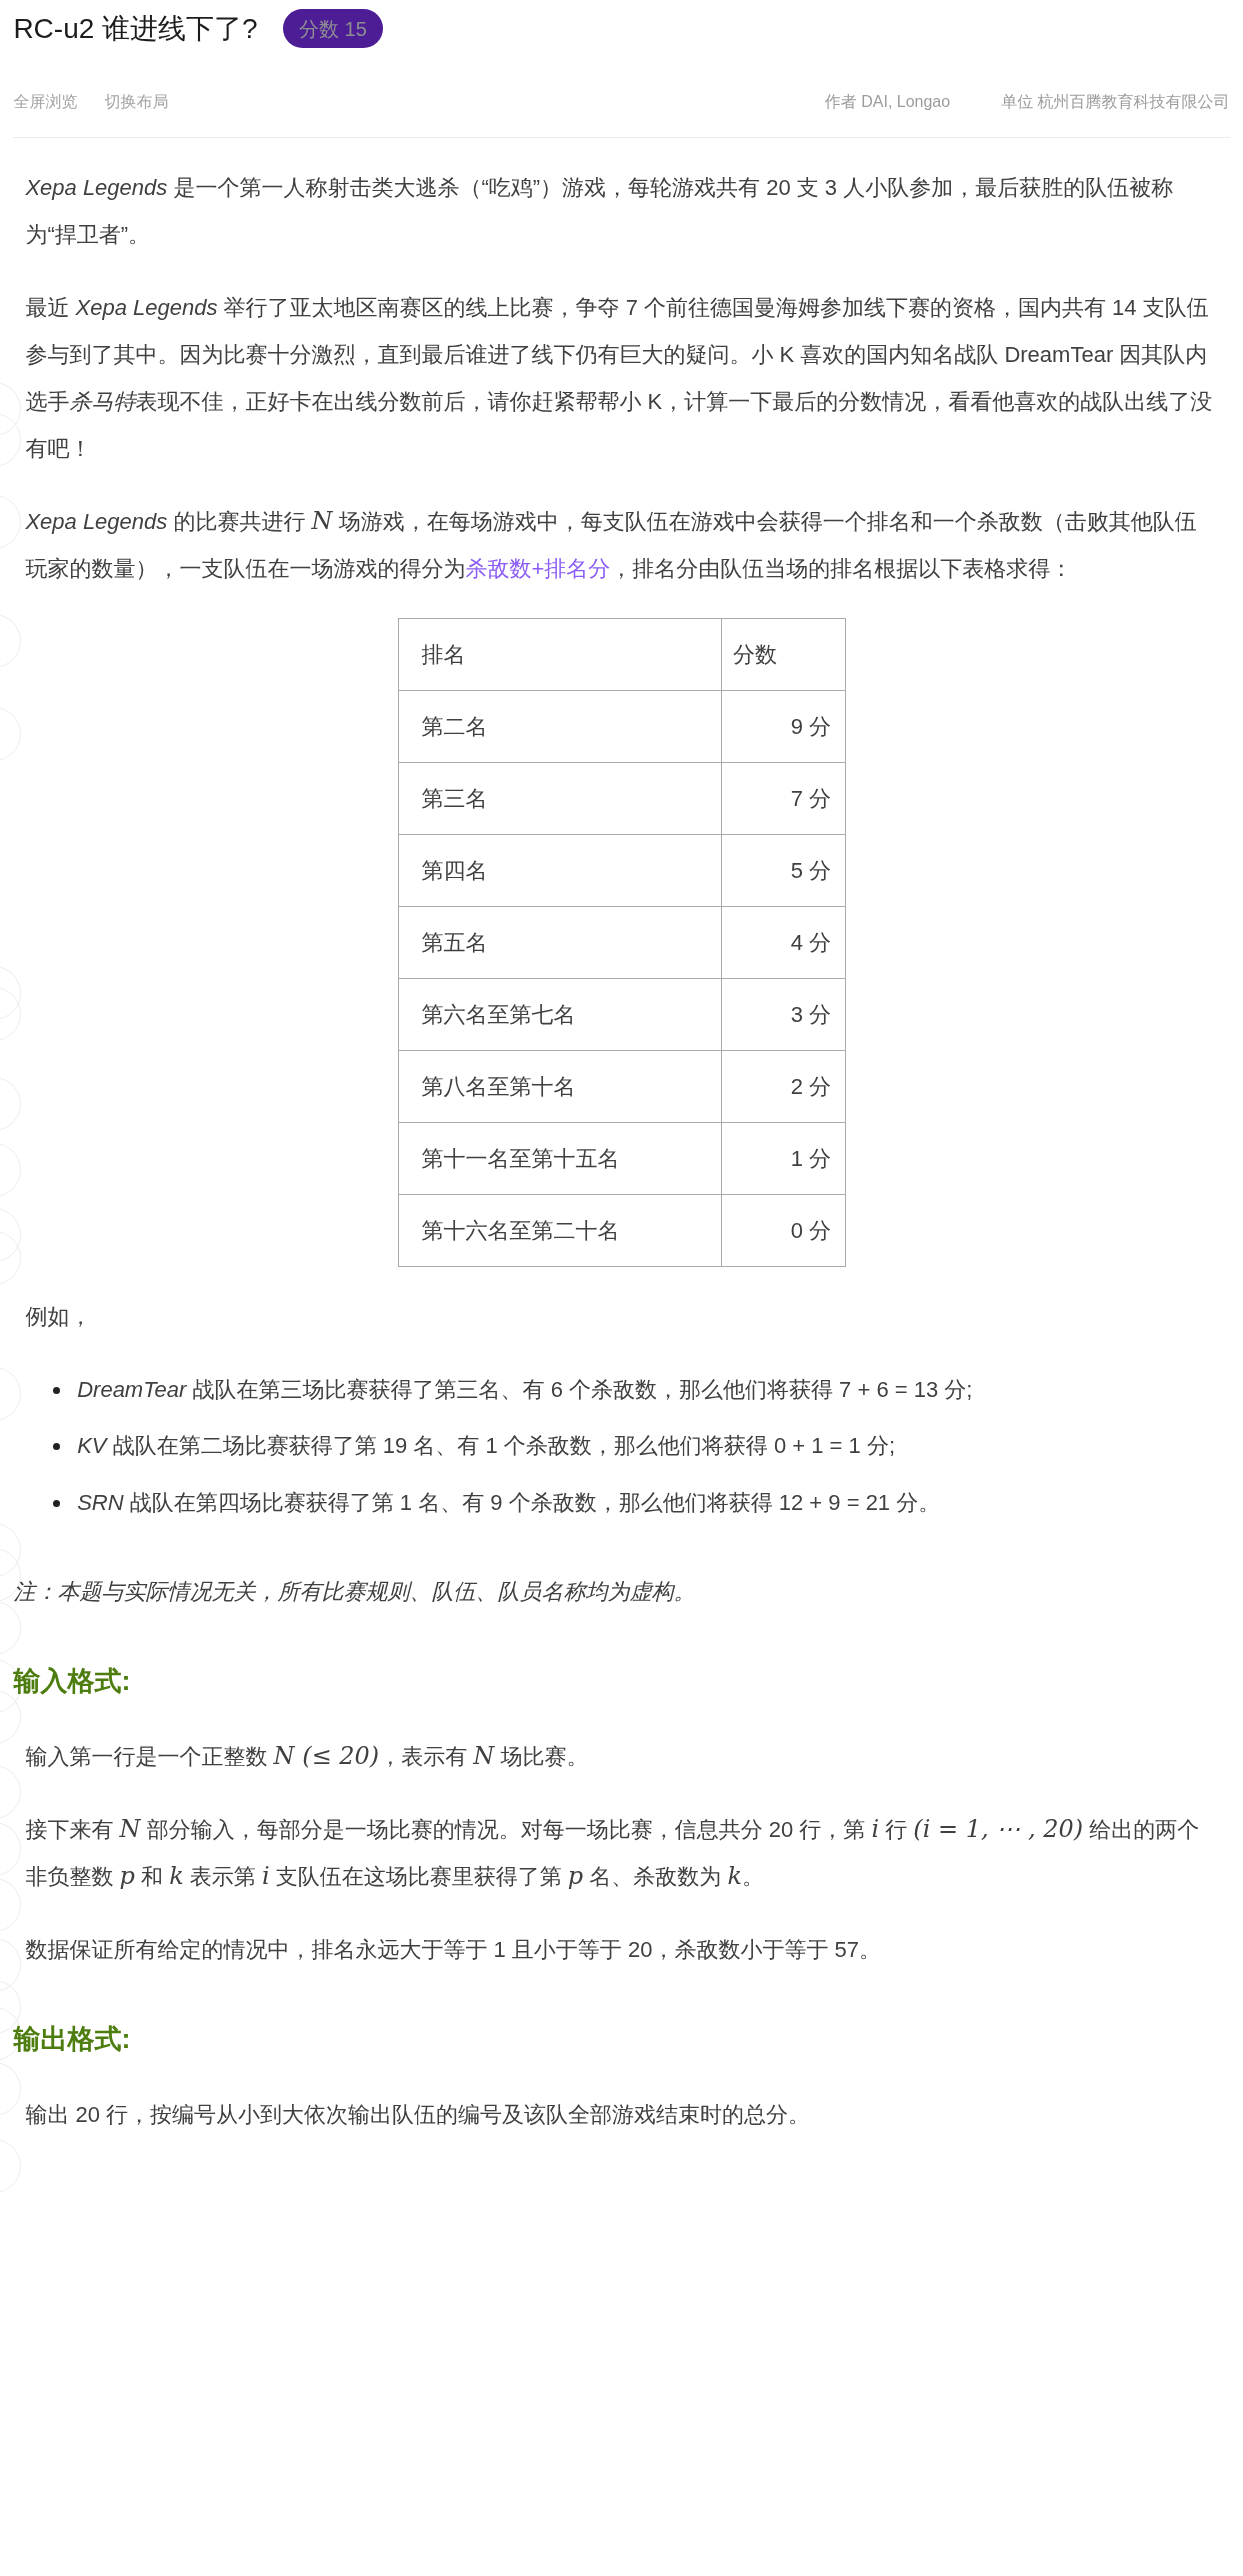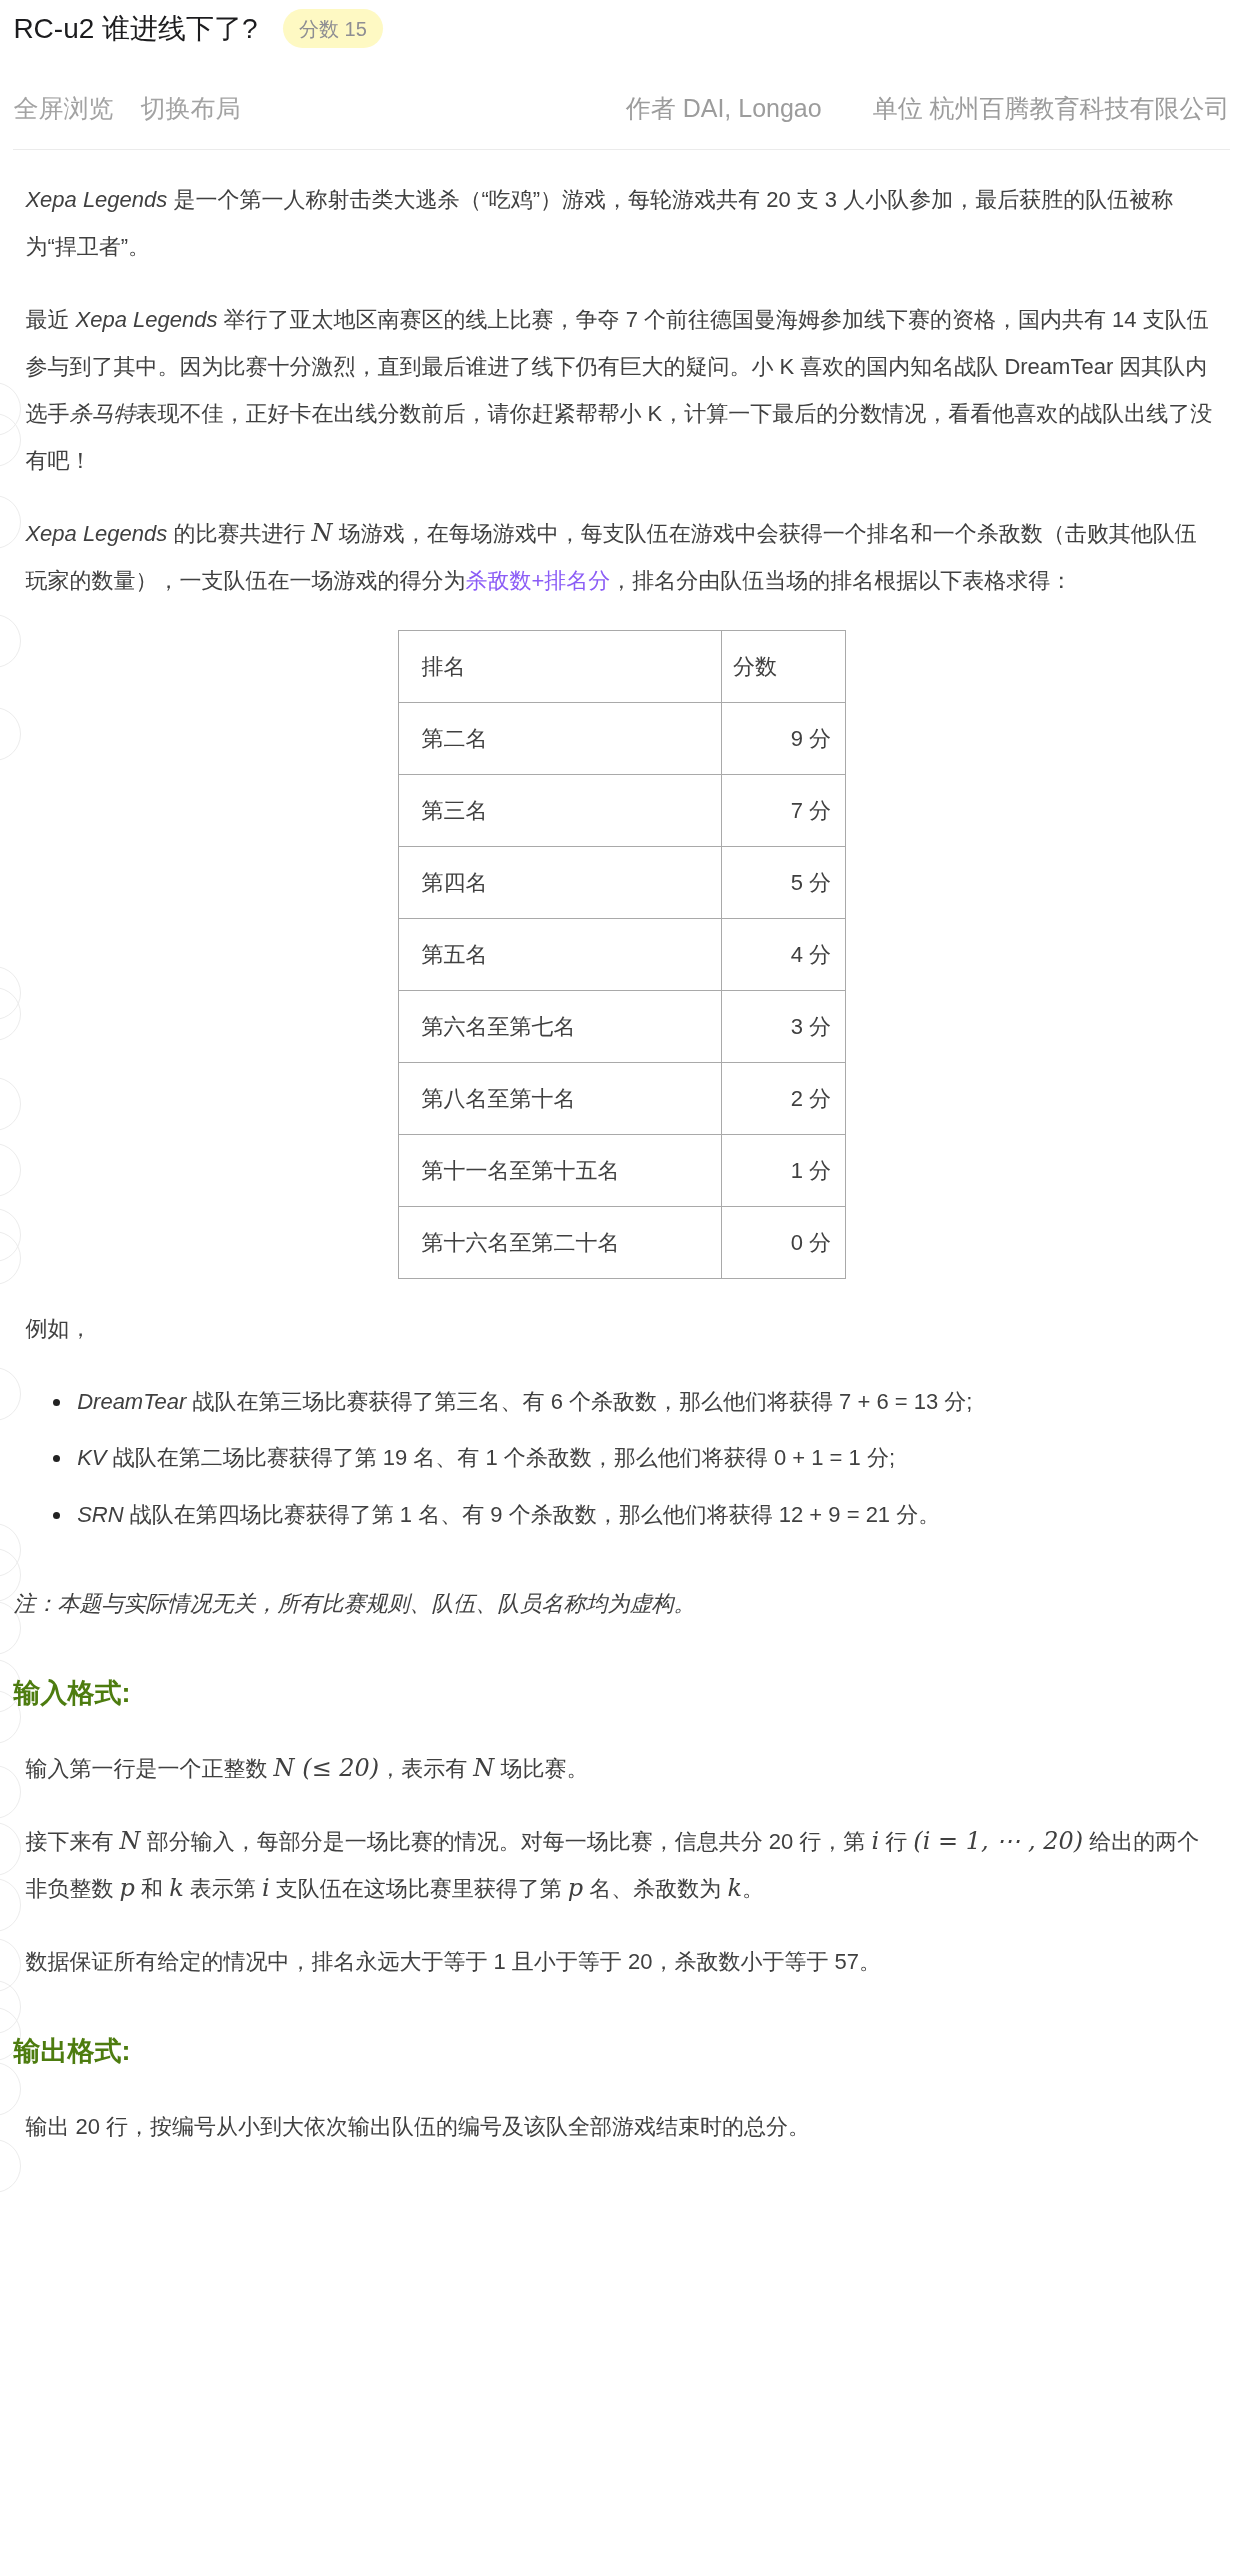--- a/index.html
+++ b/index.html
@@ -18,26 +18,26 @@
     position:absolute; left:-33px;
     width:54px; height:54px;
     border:1.9px solid #ececec; border-radius:50%;
   }
   .page { position:relative; z-index:1; padding:0 13.4px; }
 
   
   .title-row { display:flex; align-items:center; gap:25px; padding-top:7.7px; }
   h1 { font-size:28px; font-weight:400; color:#1c1c1e; margin:0; line-height:42px; }
   .score-badge {
-    background:#fef9c3; color:#8e8e93;
+    background:#4c1d95; color:#8e8e93;
     font-size:20px; line-height:1;
     padding:9.6px 16.3px; border-radius:21px;
     white-space:nowrap;
   }
-  .toolbar { display:flex; align-items:center; margin-top:42px; font-size:25px; }
+  .toolbar { display:flex; align-items:center; margin-top:42px; font-size:16px; }
   .toolbar a { text-decoration:none; color:#a3a3a3; cursor:pointer; }
   .toolbar-left { display:flex; gap:27px; }
   .toolbar-right { margin-left:auto; display:flex; gap:51px; color:#9c9c9c; }
   .meta-item { white-space:nowrap; }
   .divider { height:1px; background:#ebebeb; margin-top:24px; }
 
   
   .content p { font-size:22px; line-height:47px; margin:26px 12px; }
   .seg-n {}
   .seg-i-en { font-style:italic; }

